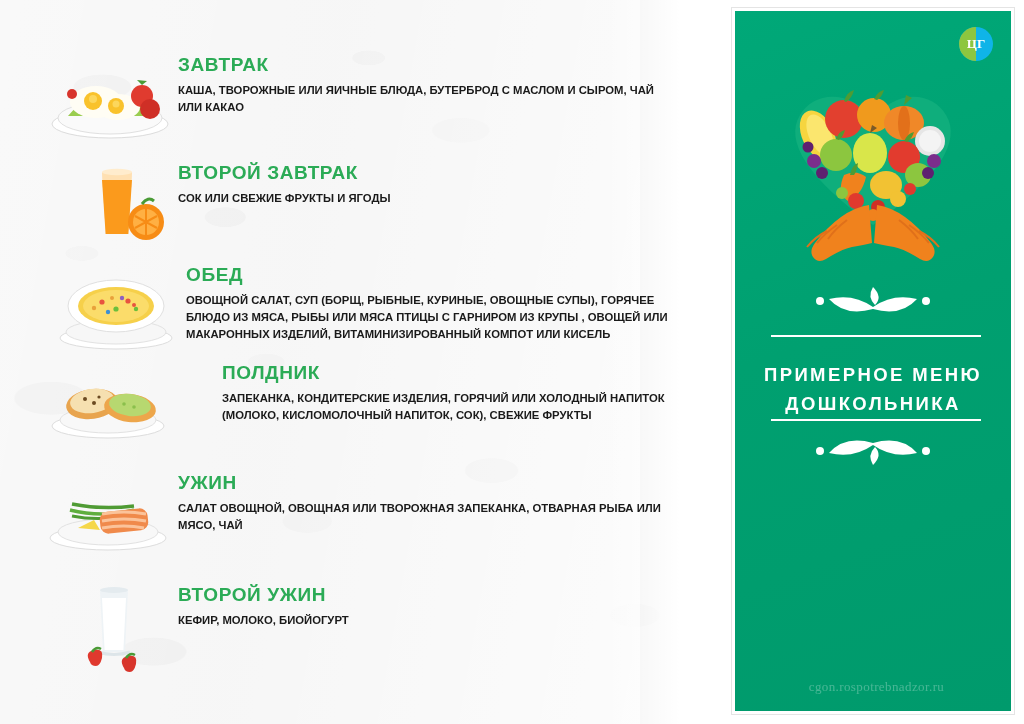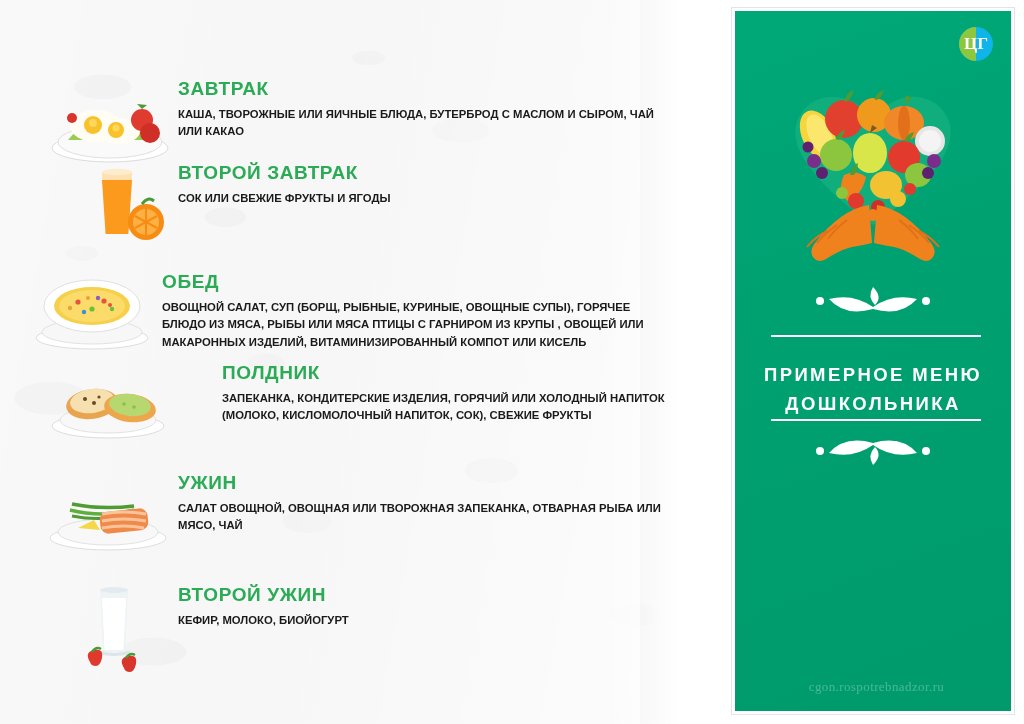--- a/index.html
+++ b/index.html
@@ -93,21 +93,21 @@
     width: 34px; height: 34px; border-radius: 50%;
     background: #0fb4e8;
     overflow: hidden;
   }
   .logo-circle .half {
     position: absolute; left: 0; top: 0; width: 50%; height: 100%;
     background: #8dc63f;
   }
   .logo-circle .mark {
     position: absolute; inset: 0;
-    color: #fff; font-size: 17px; font-weight: bold;
+    color: #fff; font-size: 13px; font-weight: bold;
     display: flex; align-items: center; justify-content: center;
     font-family: "Liberation Serif", serif;
   }
 
   
   .heart-art {
     position: absolute; left: 50%; top: 68px; transform: translateX(-50%);
     width: 190px; height: 150px;
   }
   .hands-art {
@@ -146,21 +146,21 @@
 <body>
 
 <div class="poster">
 
   <div class="bg-ornament"></div>
   <div class="bg-white-fade"></div>
   <div class="paper-right"></div>
 
   <div class="menu-list">
 
-    <div class="menu-row" style="left:38px; top:52px;margin-top:24px;">
+    <div class="menu-row" style="left:38px; top:52px;">
       <div class="thumb">
         <svg width="140" height="96" viewBox="0 0 140 96">
           <ellipse cx="72" cy="78" rx="46" ry="8" fill="#e6e6e6"></ellipse>
           <ellipse cx="72" cy="72" rx="58" ry="14" fill="#ffffff" stroke="#dcdcdc"></ellipse>
           <ellipse cx="72" cy="66" rx="52" ry="16" fill="#fafafa" stroke="#e0e0e0"></ellipse>
           <path d="M30 64 q18 -22 46 -20 q30 2 38 20 z" fill="#9acd4f"></path>
           <ellipse cx="58" cy="50" rx="26" ry="16" fill="#fffdf4"></ellipse>
           <ellipse cx="80" cy="55" rx="22" ry="13" fill="#fffdf4"></ellipse>
           <circle cx="55" cy="49" r="9" fill="#f9c22b"></circle>
           <circle cx="78" cy="54" r="8" fill="#f9c22b"></circle>
@@ -190,21 +190,21 @@
           <path d="M108 62 l0 -13 M108 62 l11 -6 M108 62 l11 6 M108 62 l0 13 M108 62 l-11 6 M108 62 l-11 -6" stroke="#f78c15" stroke-width="2"></path>
           <path d="M104 44 q6 -8 12 -3" stroke="#4a9b36" stroke-width="3" fill="none"></path>
         </svg>
       </div>
       <div class="text-col">
         <div class="meal-title">ВТОРОЙ ЗАВТРАК</div>
         <div class="meal-desc">СОК ИЛИ СВЕЖИЕ ФРУКТЫ И ЯГОДЫ</div>
       </div>
     </div>
 
-    <div class="menu-row" style="left:22px; top:262px;align-items:center;">
+    <div class="menu-row" style="left:46px; top:262px;">
       <div class="thumb">
         <svg width="140" height="96" viewBox="0 0 140 96">
           <ellipse cx="70" cy="76" rx="56" ry="11" fill="#ffffff" stroke="#dddddd"></ellipse>
           <ellipse cx="70" cy="70" rx="50" ry="12" fill="#f7f7f7" stroke="#e2e2e2"></ellipse>
           <ellipse cx="70" cy="44" rx="48" ry="26" fill="#ffffff" stroke="#e0e0e0"></ellipse>
           <ellipse cx="70" cy="44" rx="38" ry="19" fill="#f6d04a"></ellipse>
           <ellipse cx="70" cy="44" rx="33" ry="16" fill="#fbdc6a"></ellipse>
           <circle cx="56" cy="40" r="2.6" fill="#e8533f"></circle>
           <circle cx="70" cy="47" r="2.6" fill="#6bbf3c"></circle>
           <circle cx="82" cy="39" r="2.6" fill="#e8533f"></circle>

